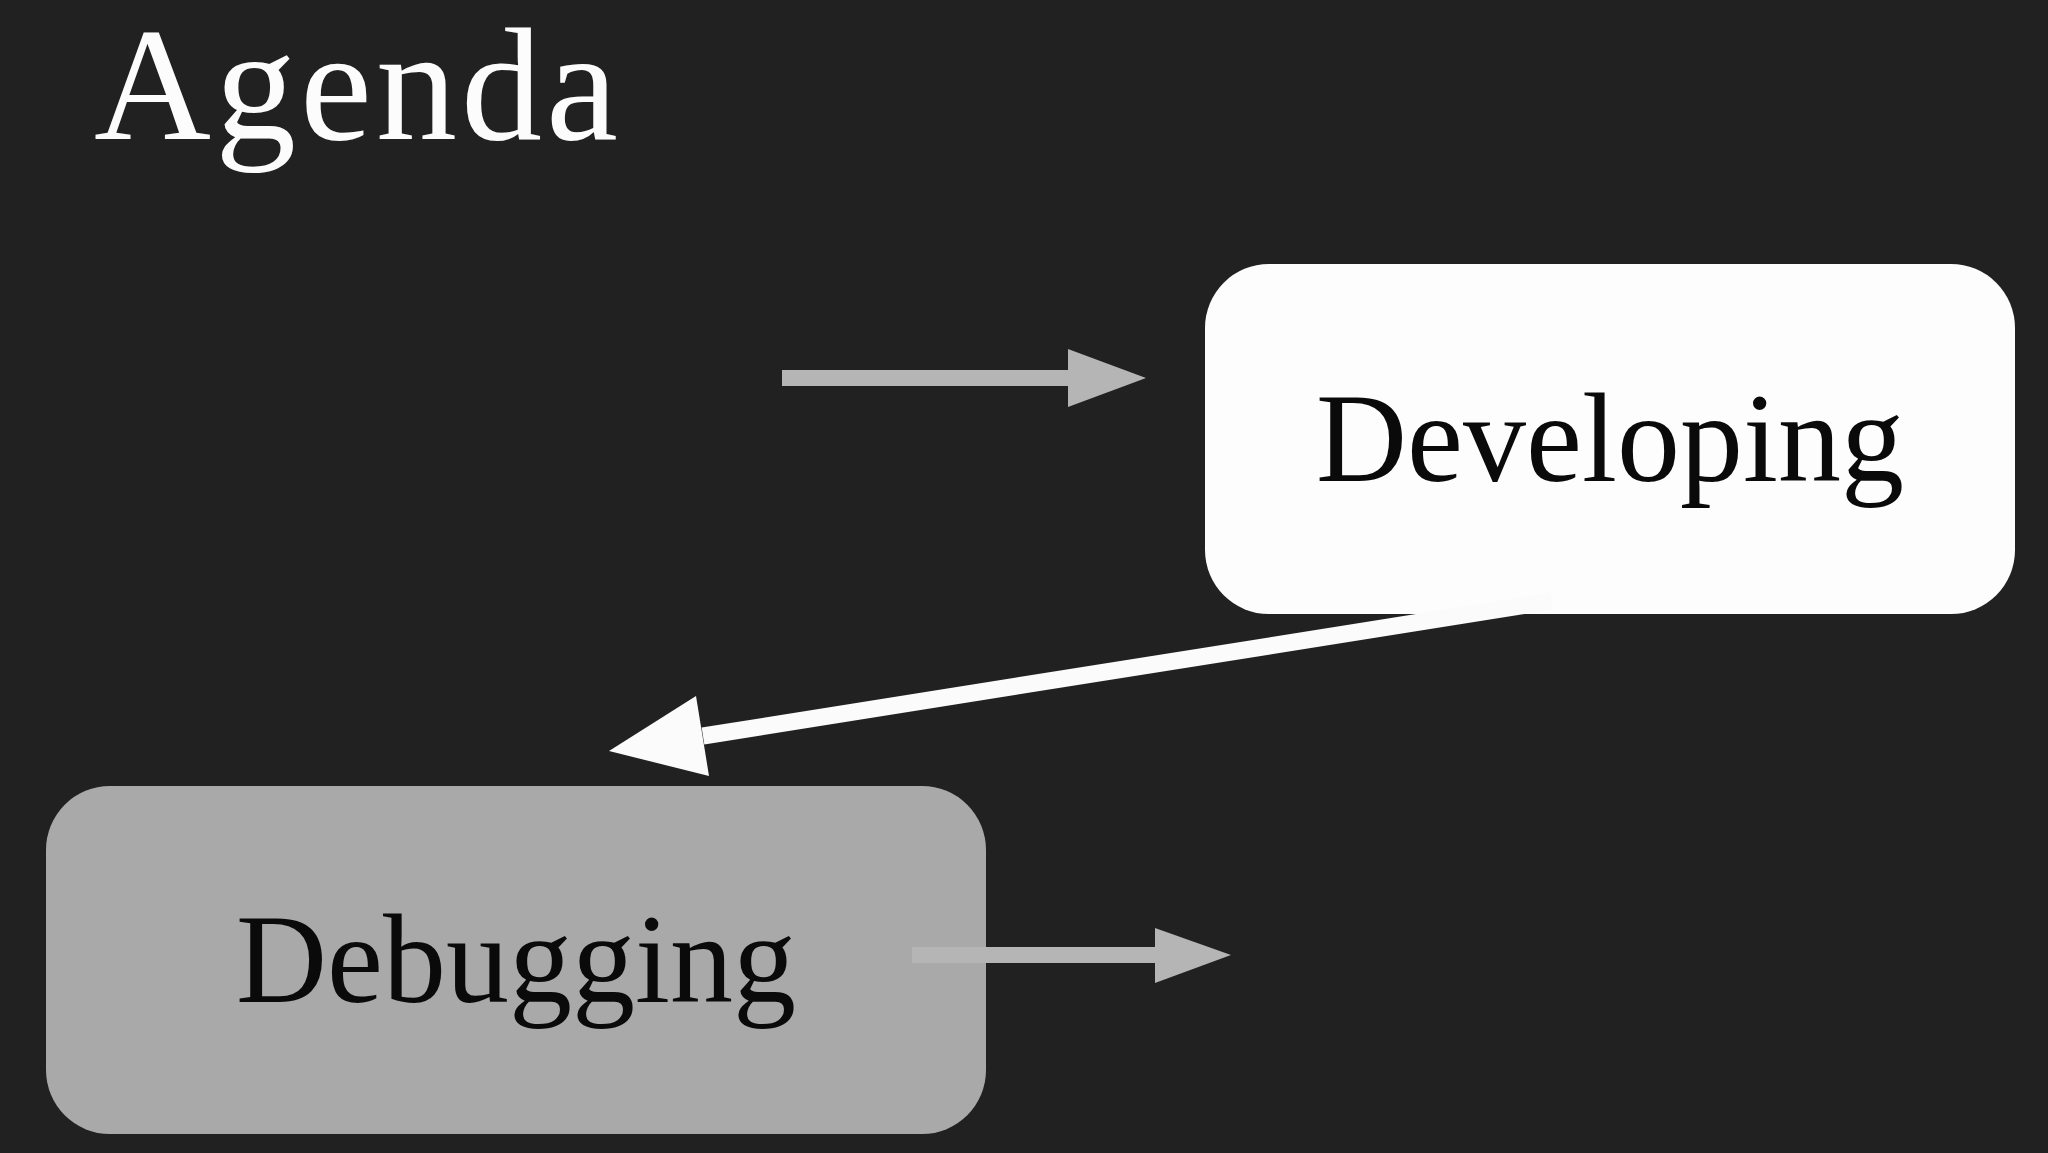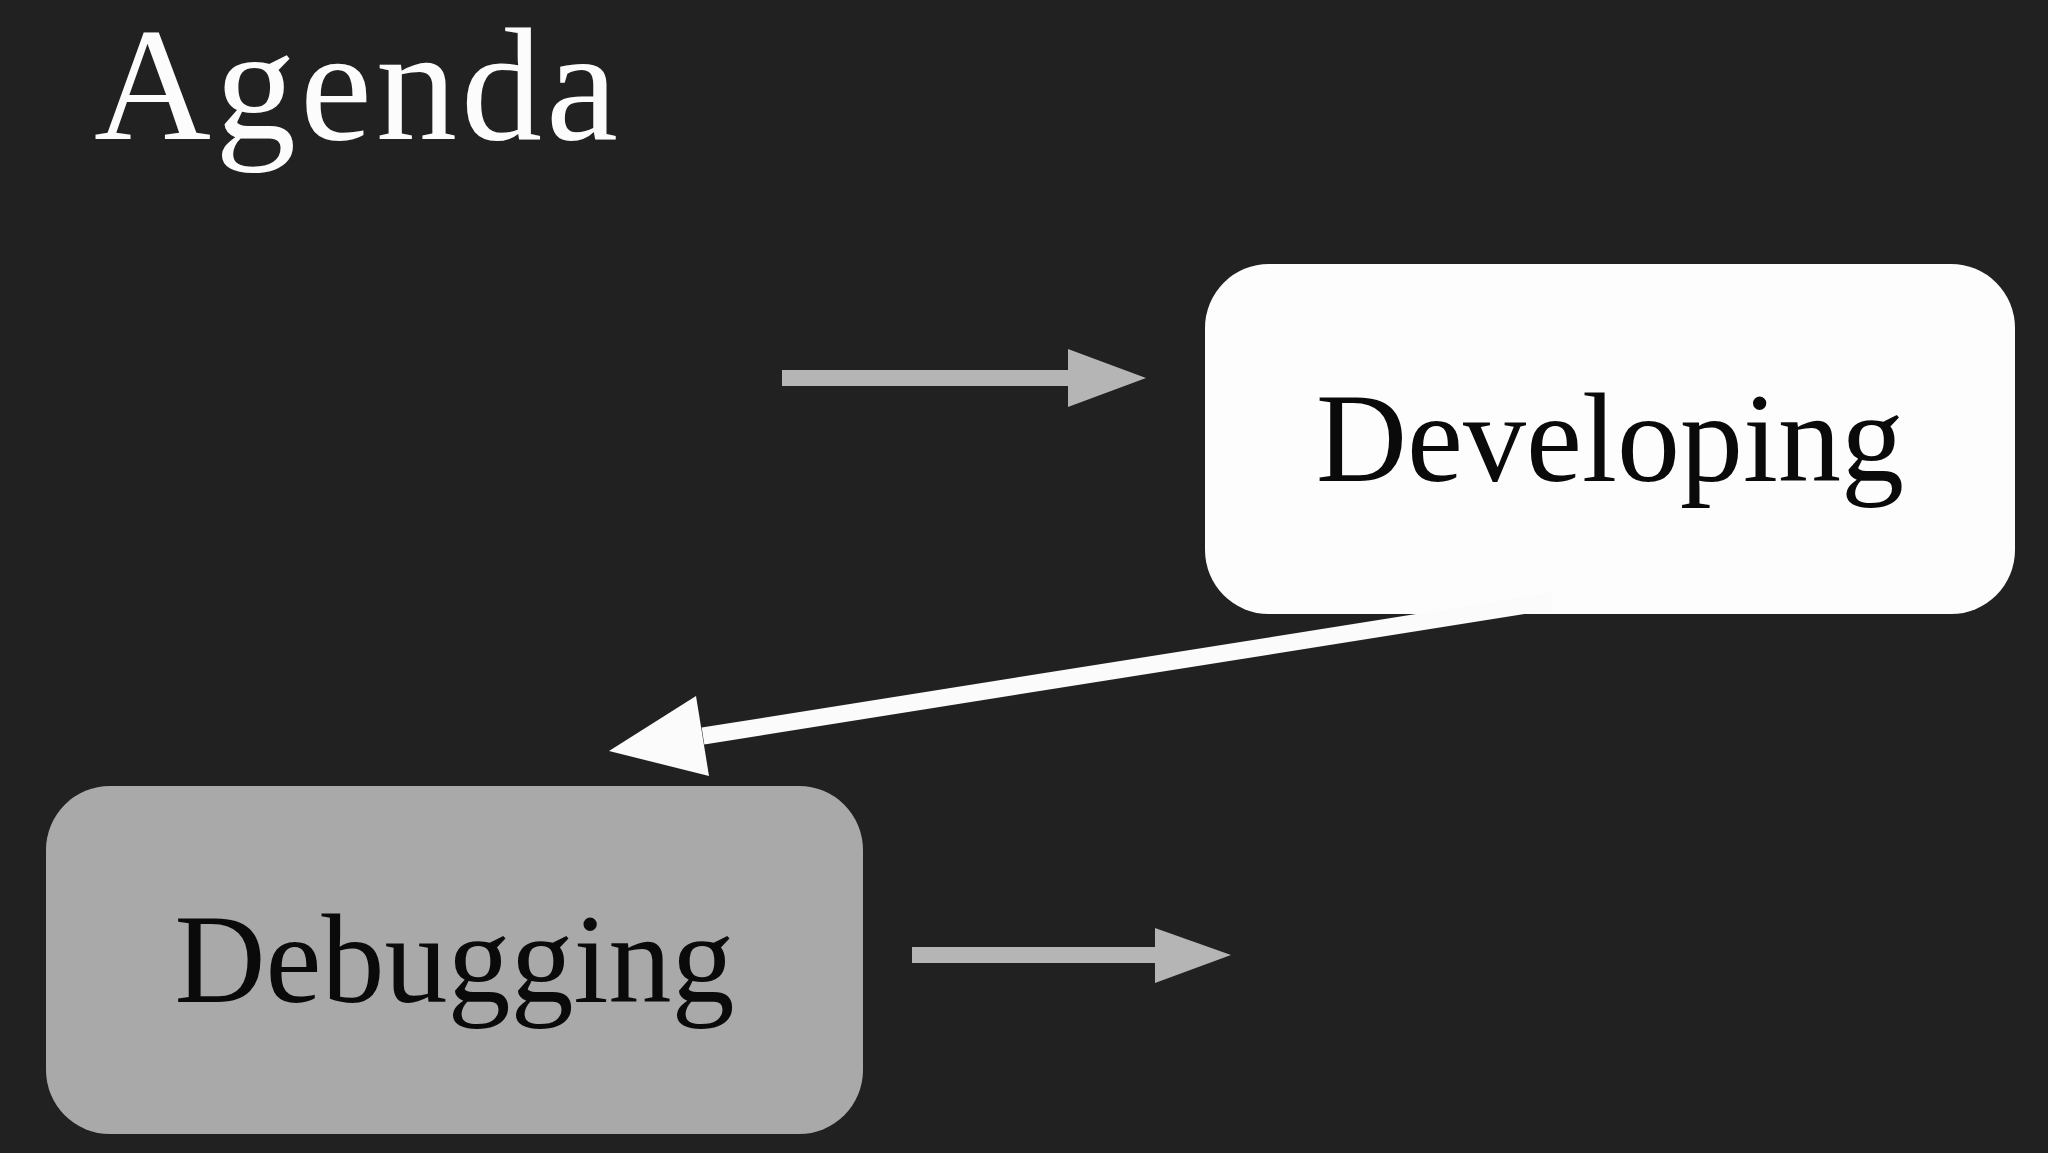--- a/index.html
+++ b/index.html
@@ -35,21 +35,21 @@
     font-size: 126px;
     line-height: 1.18;
     text-align: center;
     color: var(--node-text, #0a0a0a);
   }
   .node.gray  { background: var(--node-gray, #a9a9a9); }
   .node.white { background: var(--node-white, #fdfdfd); }
 
   .node-rn101     { left: 37px;   top: 214px; width: 710px; height: 338px; }
   .node-developing{ left: 1205px; top: 220px; width: 810px; height: 350px; margin-top: 44px; }
-  .node-debugging { left: 46px;   top: 786px; width: 817px; height: 348px; }
+  .node-debugging { left: 46px;   top: 786px; width: 940px; height: 348px; }
   .node-testing   { left: 1244px; top: 792px; width: 712px; height: 344px; }
 
   .arrows {
     position: absolute;
     left: 0; top: 0;
     width: 100%; height: 100%;
     pointer-events: none;
   }
   .agray  { fill: var(--arrow-gray, #b5b5b5); }
   .awhite { fill: var(--arrow-white, #fbfbfb); }

